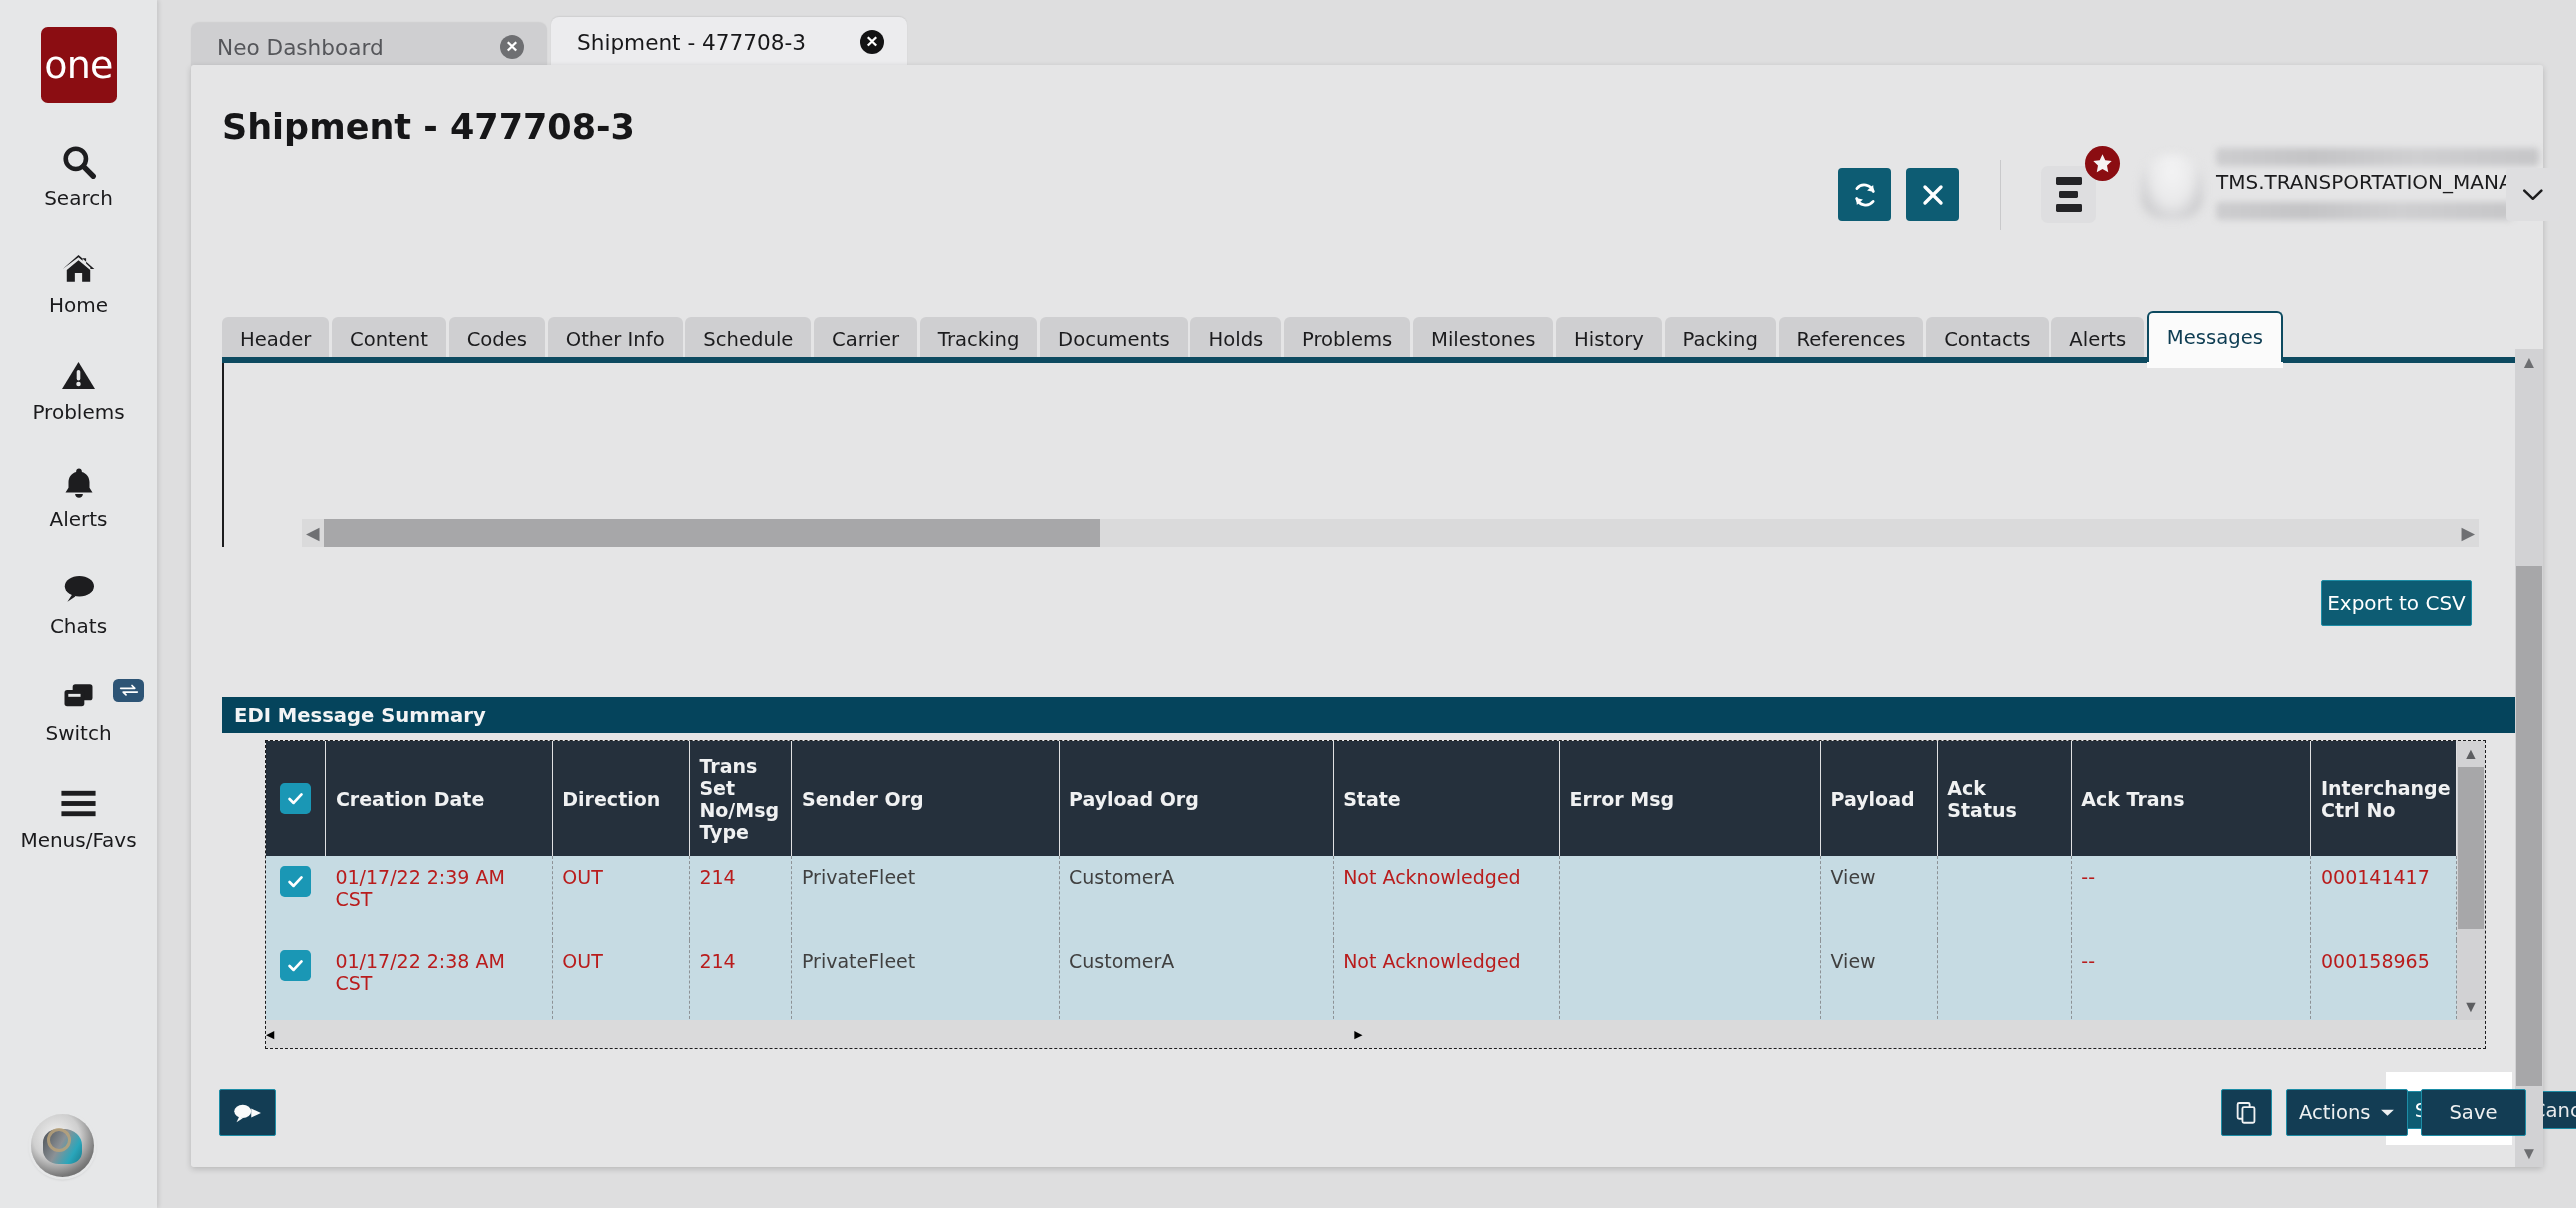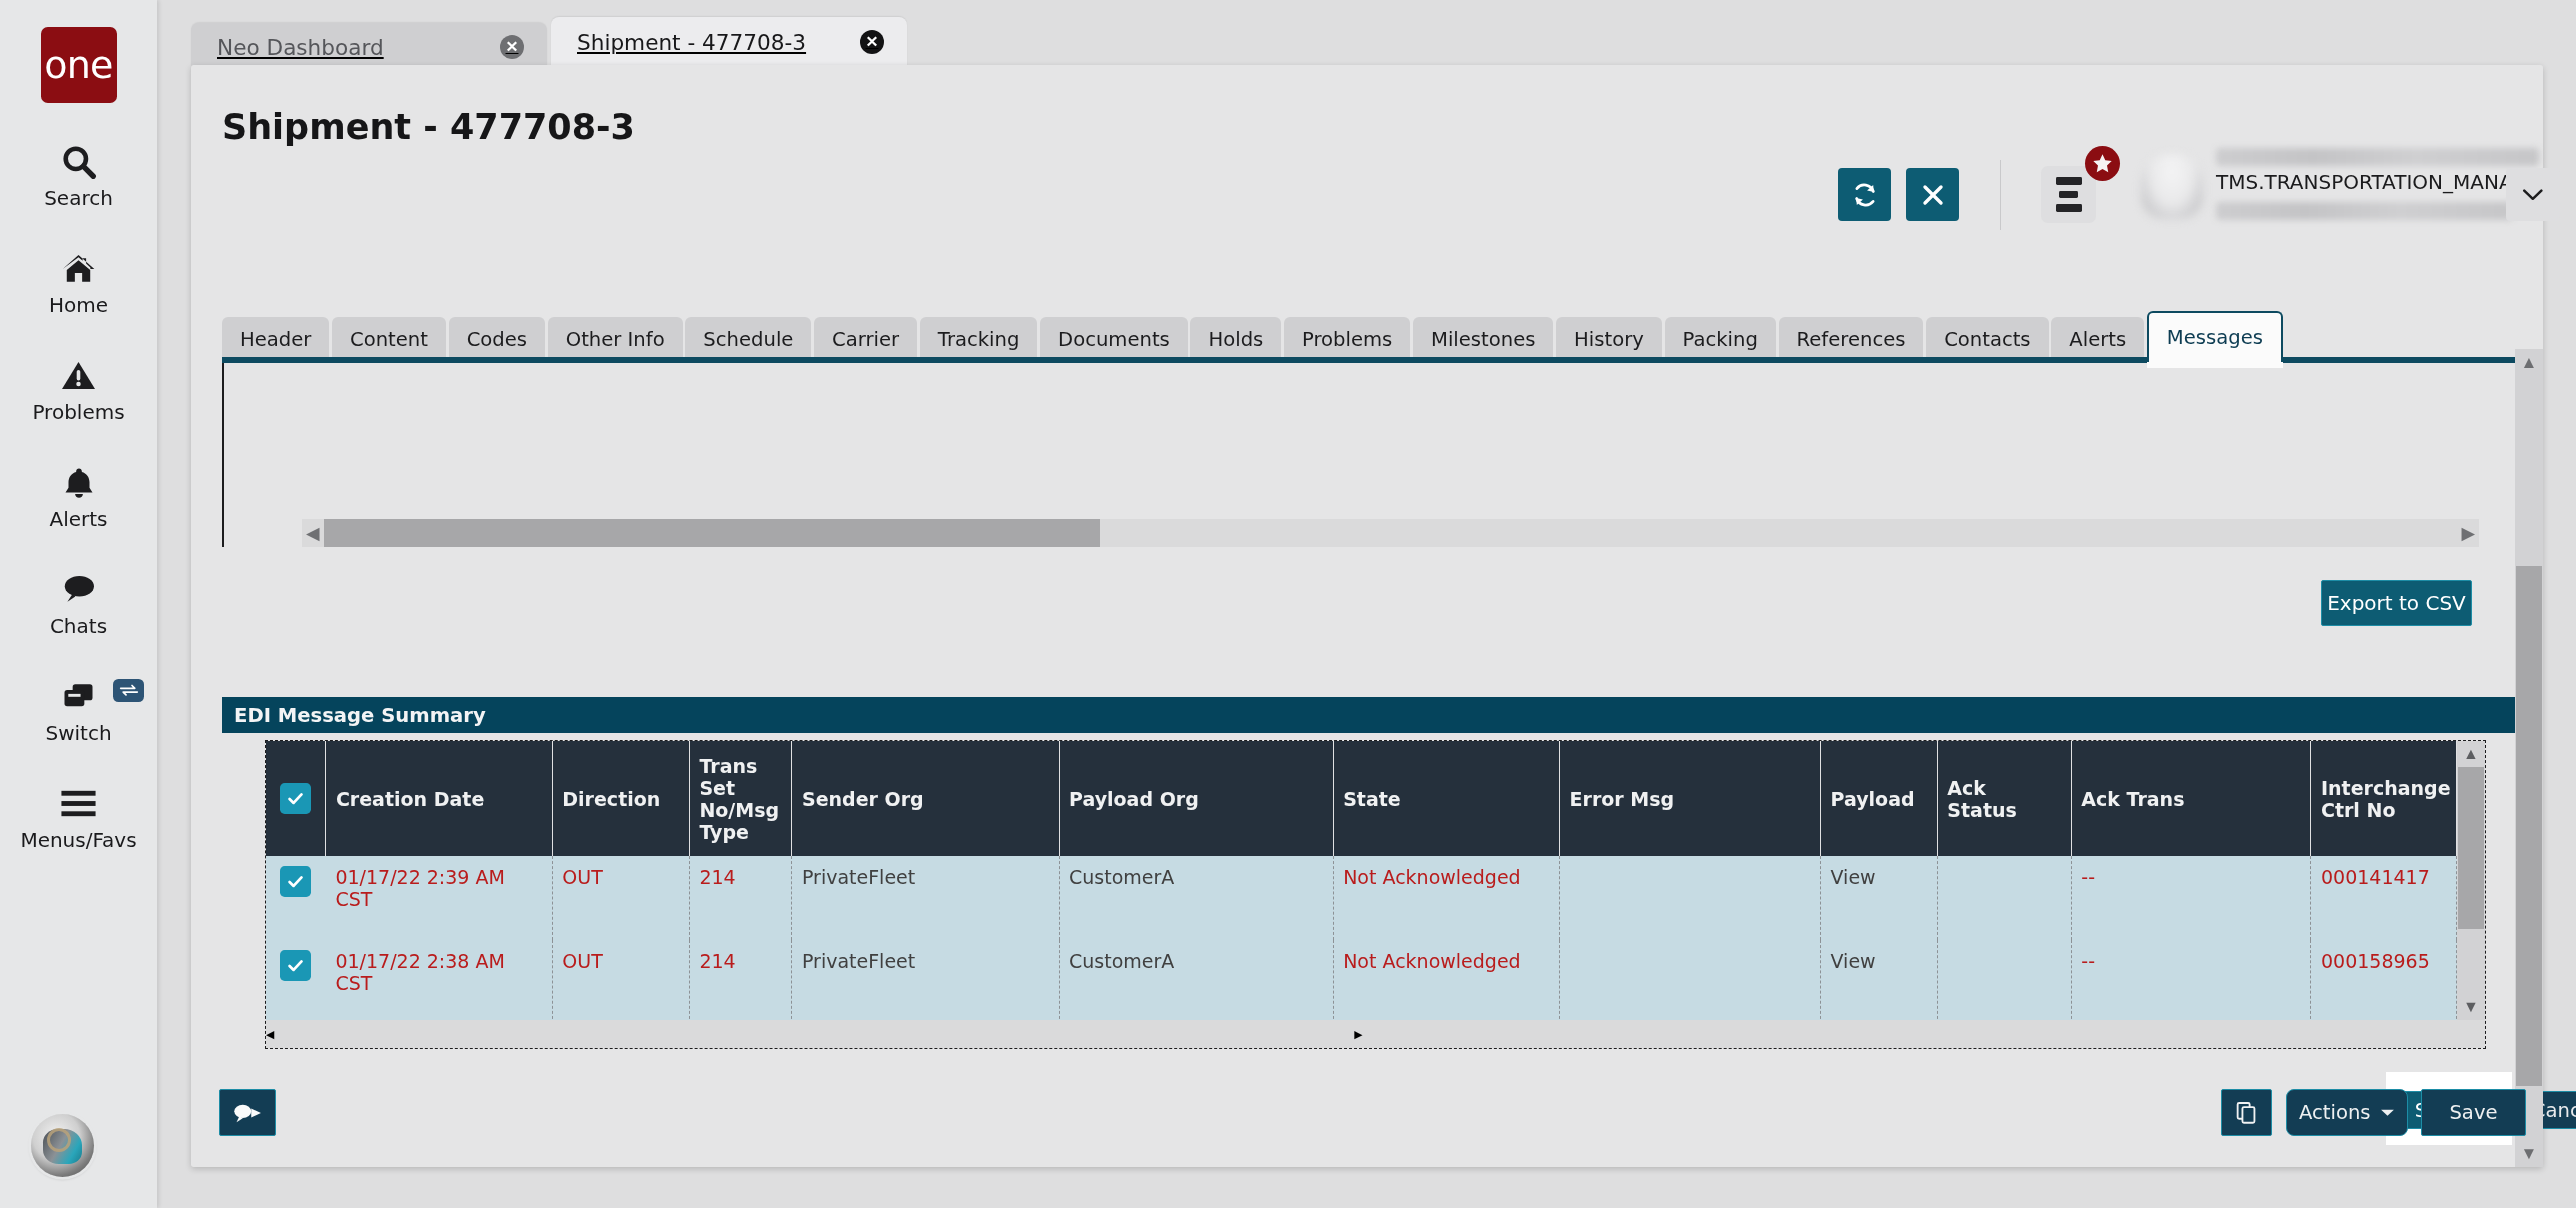--- a/index.html
+++ b/index.html
@@ -69,21 +69,20 @@
   #doctabs {
     position: absolute; left: 34px; top: 13.5px;
     height: 58px; display: flex; align-items: flex-end; gap: 4px;
   }
   .doctab {
     height: 49px; min-width: 356px;
     background: #cfcfd1; border-radius: 8px 8px 0 0;
     display: flex; align-items: center; justify-content: space-between;
     padding: 0 23px 0 26px; cursor: pointer;
     box-shadow: 0 -0.7px 1.4px rgba(0,0,0,.07);
-    text-decoration: underline;
   }
   .doctab .t-label { font-size: 21.6px; color: #55565a; font-family:"DejaVu Sans", sans-serif; white-space: nowrap; }
   .doctab.active { background: #ececee; border-bottom: 4.7px solid #0d4a60; height: 55px; }
   .doctab.active .t-label { color: #18181a; }
   .tabclose {
     width: 24px; height: 24px; border-radius: 50%;
     background: #6e6f72; color: #fff; font-size: 15.5px; line-height: 24px;
     text-align: center; font-weight: bold; margin-left: 27px; flex: none;
   }
   .doctab.active .tabclose { background: #131314; }
@@ -317,21 +316,21 @@
     display:flex; align-items:center; justify-content:center; cursor:pointer;
   }
   .bb-right { position: absolute; top: 23px; height: 47px; }
   #btn-copy {
     left: 2030px; width: 51px; background: #133d54;
     border: 1.4px solid #1d8da6; border-radius: 2px;
     display:flex; align-items:center; justify-content:center; cursor:pointer;
   }
   #btn-actions {
     left: 2095px; width: 122px; background: #133d54;
-    border: 1.4px solid #1d8da6; border-radius: 8px; color:#eef0f1;
+    border: 1.4px solid #1d8da6; border-radius: 2px; color:#eef0f1;
     font-size: 19.6px; cursor:pointer; gap: 9.5px;
     display:flex; align-items:center; justify-content:center;
     font-family: "DejaVu Sans", sans-serif;
   }
   #btn-save {
     left: 2230px; width: 105px; background: #133d54;
     border: 1.4px solid #1d8da6; border-radius: 2px; color:#eef0f1;
     font-size: 19.6px; cursor:pointer;
     display:flex; align-items:center; justify-content:center;
     font-family: "DejaVu Sans", sans-serif;

